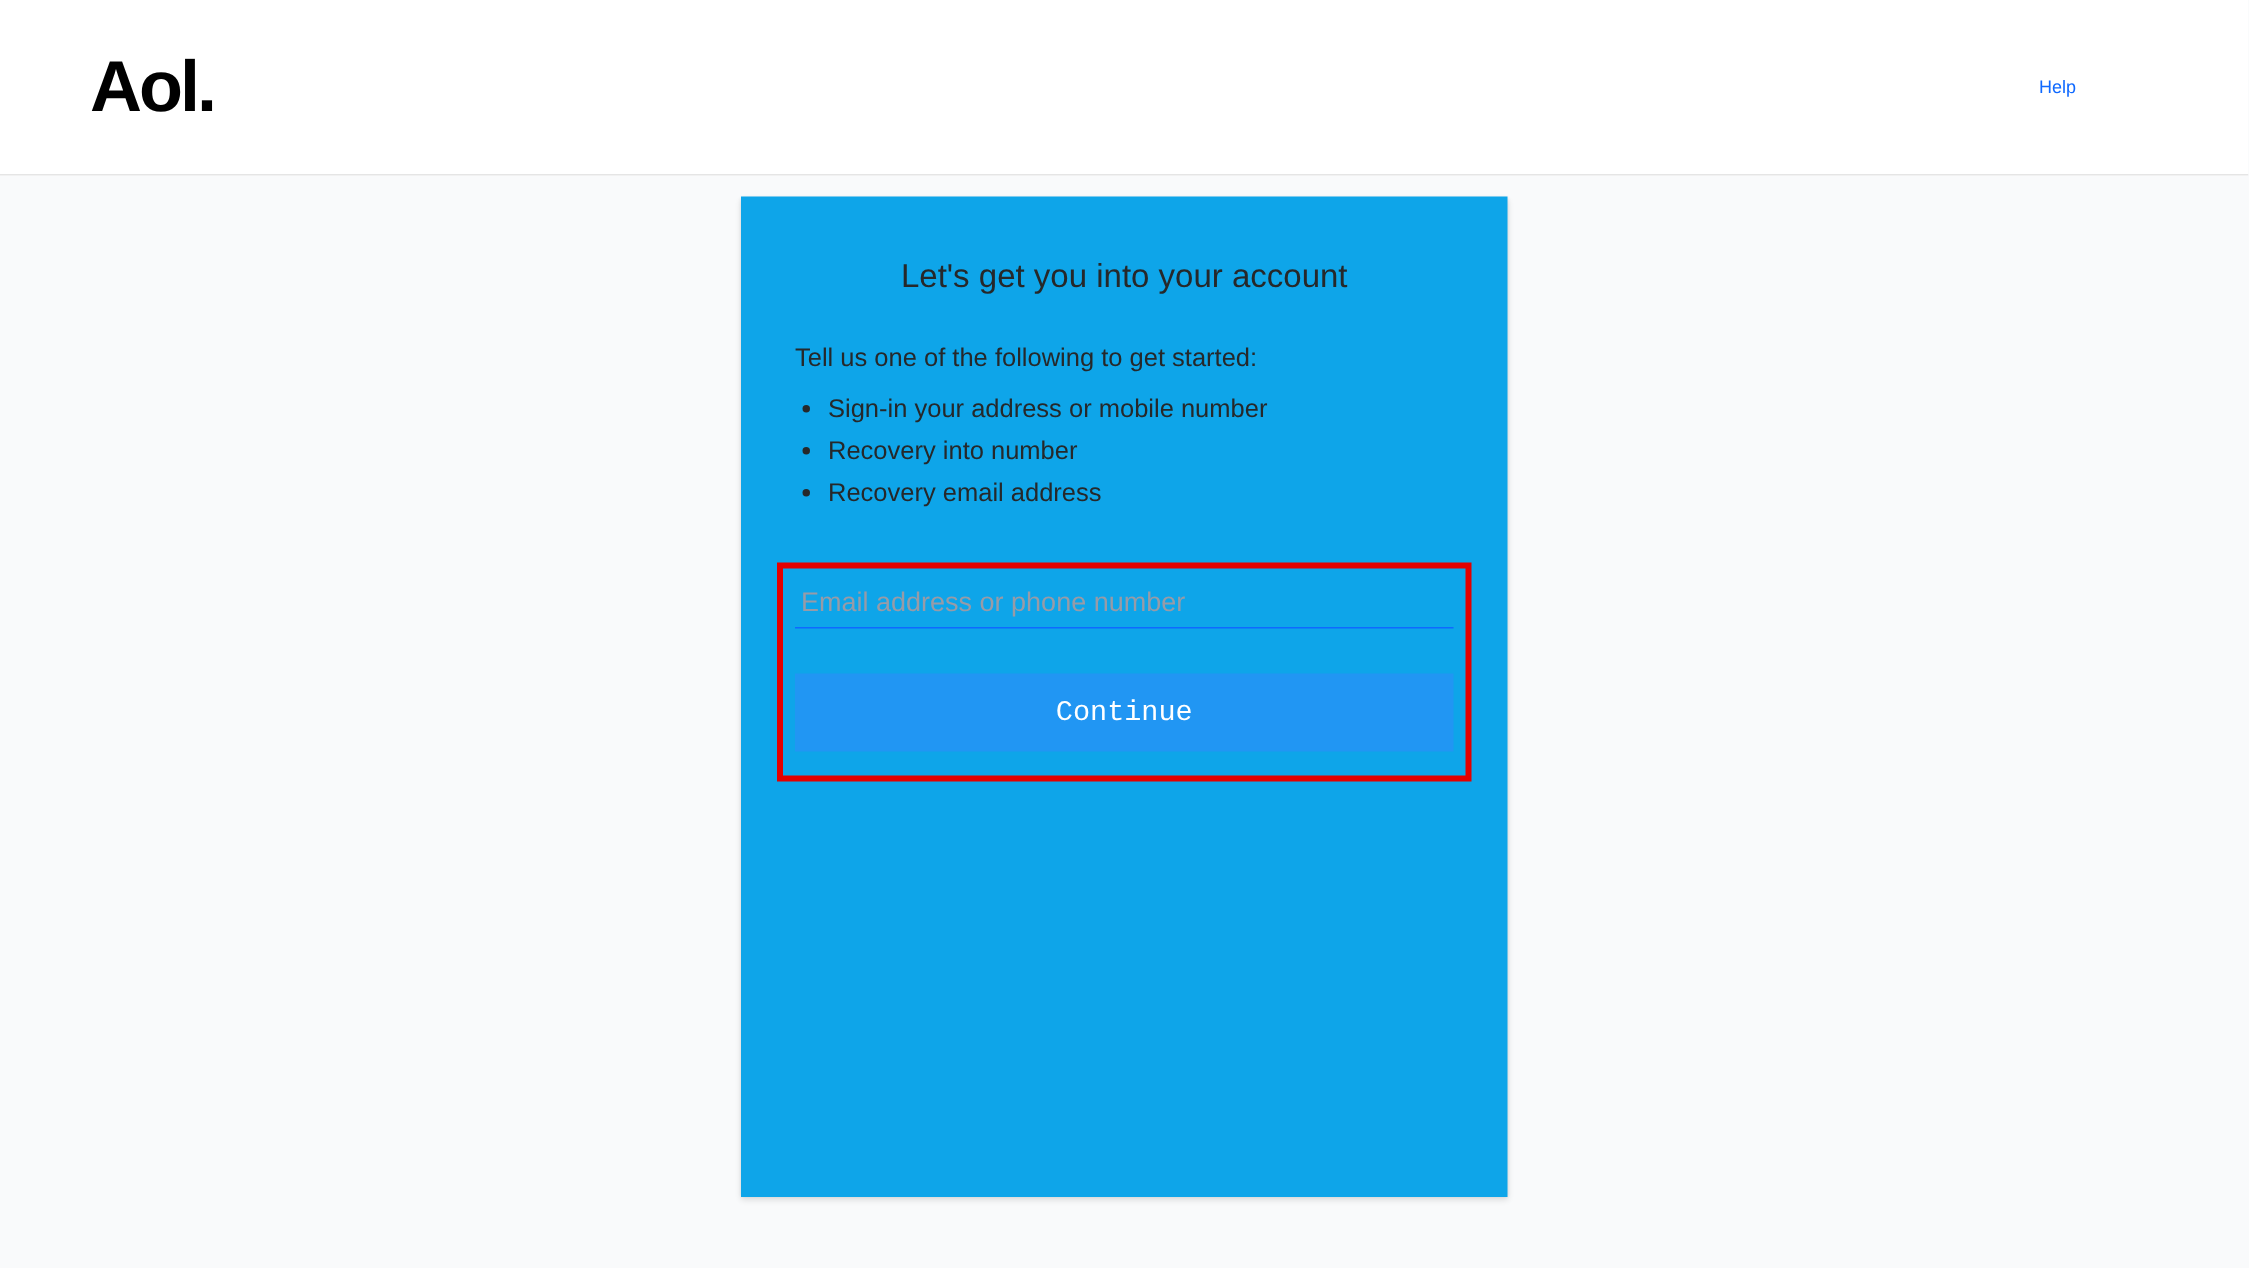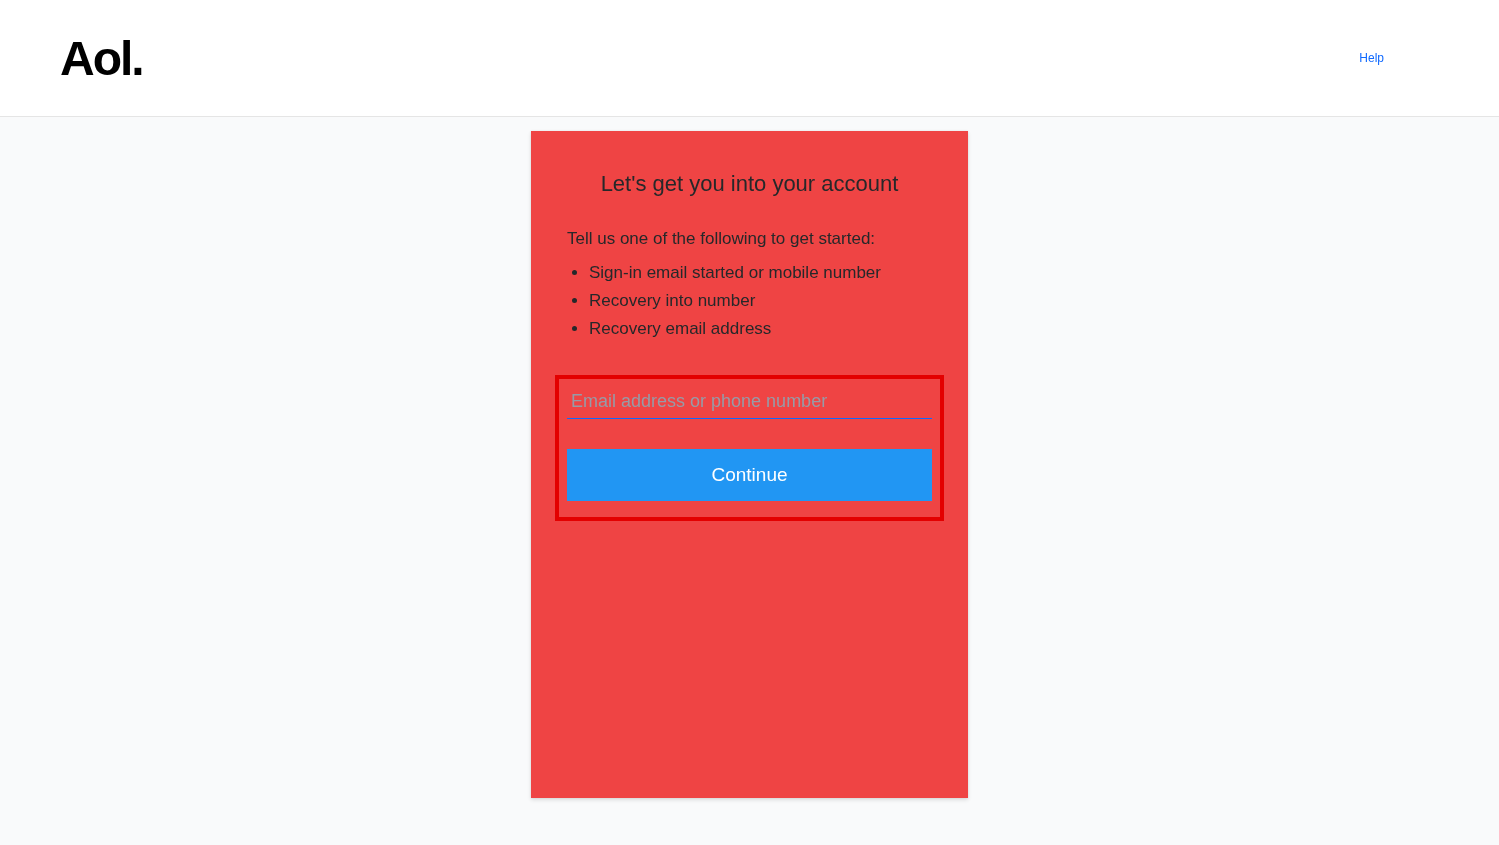--- a/index.html
+++ b/index.html
@@ -41,22 +41,22 @@
       padding-right: 55px;
     }
     
     .main-content {
       display: flex;
       justify-content: center;
       padding-top: 14px;
     }
     
     .card {
-      background-color: #ef4444;
-      width: 437px;
+      background-color: #0ea5e9;
+      width: 511px;
       height: 667px;
       box-shadow: 0 2px 4px rgba(0,0,0,0.12), 0 0 2px rgba(0,0,0,0.08);
       padding: 40px 36px 16px 36px;
     }
     
     .card-title {
       font-size: 22px;
       font-weight: 400;
       color: #26282a;
       text-align: center;
@@ -105,37 +105,37 @@
     }
     
     .continue-button {
       width: 100%;
       background-color: #2196f3;
       color: #ffffff;
       border: none;
       font-size: 19px;
       padding: 15px 0;
       cursor: pointer;
-      font-family: Liberation Sans, sans-serif;
+      font-family: Liberation Mono, monospace;
     }
   </style>
 </head>
 <body>
 
 <div class="header">
   <div class="logo">Aol.</div>
   <a href="#" class="help-link">Help</a>
 </div>
 
 <div class="main-content">
   <div class="card">
     <h1 class="card-title">Let's get you into your account</h1>
     <p class="card-subtitle">Tell us one of the following to get started:</p>
     <ul class="options-list">
-      <li>Sign-in email started or mobile number</li>
+      <li>Sign-in your address or mobile number</li>
       <li>Recovery into number</li>
       <li>Recovery email address</li>
     </ul>
     <div class="highlight-box">
       <input type="text" class="input-field" placeholder="Email address or phone number" style="">
       <button class="continue-button">Continue</button>
     </div>
   </div>
 </div>
 

